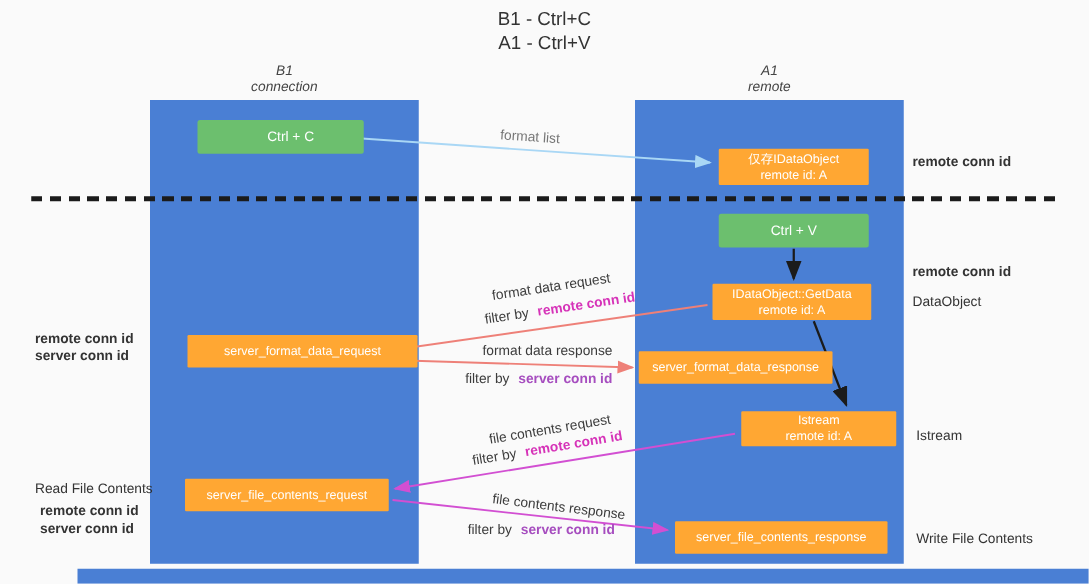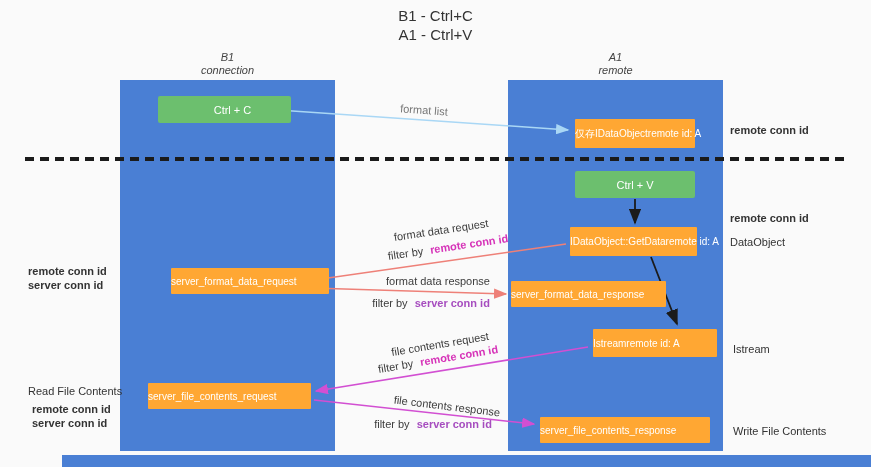--- a/index.html
+++ b/index.html
@@ -11,21 +11,21 @@
   .lane-header{position:absolute;text-align:center;color:#444;font-size:11px;line-height:13px;font-style:italic;}
   .lane{position:absolute;background:#4a7fd4;top:80px;width:215px;height:371px;}
   .bottom-bar{position:absolute;left:62px;top:455px;width:809px;height:12px;background:#4a7fd4;}
 
   .dashline{position:absolute;left:25px;top:157px;width:820px;height:4px;
             background:repeating-linear-gradient(90deg,#1b1b1b 0 9px,transparent 9px 15px);}
 
   .gbox{position:absolute;background:#6cbf6e;color:#fff;font-size:11px;
         display:flex;align-items:center;justify-content:center;border-radius:2px;}
   .obox{position:absolute;background:#ffa733;color:#fff;font-size:10px;
-        display:flex;align-items:center;
+        display:flex;flex-direction:column;align-items:center;justify-content:center;
         text-align:center;line-height:13px;border-radius:1px;white-space:nowrap;}
 
   .albl{position:absolute;font-size:11px;color:#3c3c3c;white-space:nowrap;
         transform:translate(-50%,-50%);}
   .albl span + span{margin-left:4px;}
   .gray{color:#777;}
   .magenta{color:#d633b8;font-weight:bold;}
   .purple{color:#a64dbf;font-weight:bold;}
   .greentx{color:#55a455;font-weight:bold;}
 
@@ -95,21 +95,21 @@
     <div>remote id: A</div>
   </div>
   <div class="obox" style="left:570px;top:227px;width:127px;height:29px;">
     <div>IDataObject::GetData</div>
     <div>remote id: A</div>
   </div>
   <div class="obox" style="left:593px;top:329px;width:124px;height:28px;">
     <div>Istream</div>
     <div>remote id: A</div>
   </div>
-  <div class="obox" style="left:150px;top:268px;width:158px;height:26px;margin-left:21px;">
+  <div class="obox" style="left:150px;top:268px;width:184px;height:26px;">
     <div>server_format_data_request</div>
   </div>
   <div class="obox" style="left:148px;top:383px;width:163px;height:26px;">
     <div>server_file_contents_request</div>
   </div>
   <div class="obox" style="left:511px;top:281px;width:155px;height:26px;">
     <div>server_format_data_response</div>
   </div>
   <div class="obox" style="left:540px;top:417px;width:170px;height:26px;">
     <div>server_file_contents_response</div>

